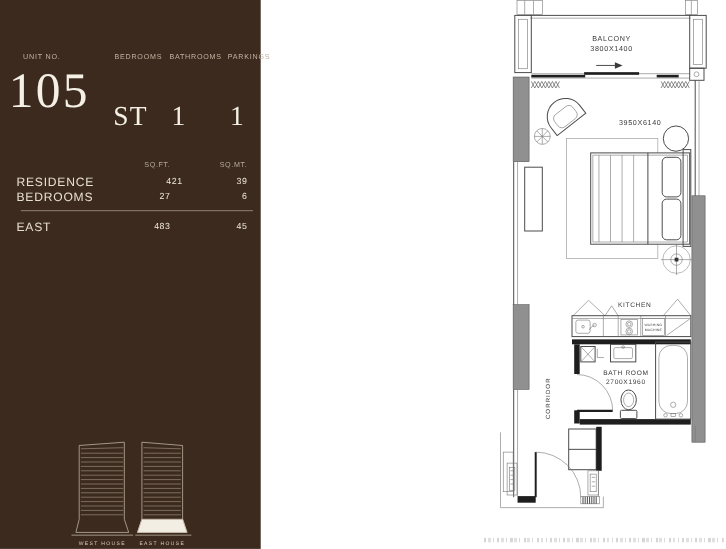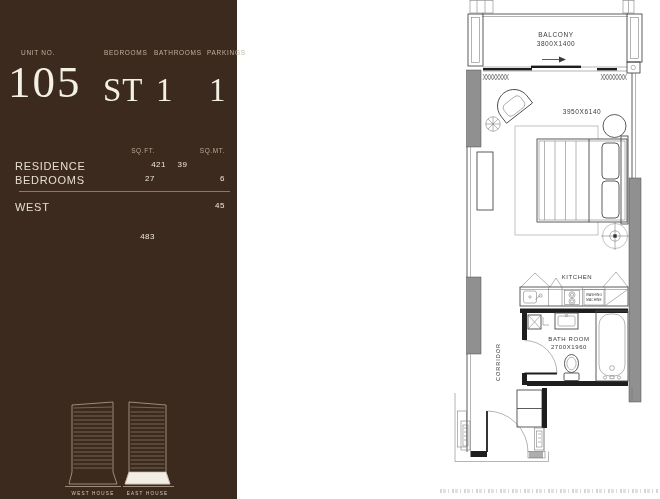--- a/index.html
+++ b/index.html
@@ -4,22 +4,22 @@
 <style>
   html,body{margin:0;padding:0;background:#fff;}
   .page{position:relative;width:660px;height:499px;background:#ffffff;overflow:hidden;
         font-family:"Liberation Sans",sans-serif;}
   
   .sidebar{position:absolute;left:0;top:0;width:237px;height:499px;background:#3B2A1D;}
   .sb-lbl{position:absolute;font-size:6.5px;letter-spacing:0.7px;color:#BFB1A0;
           text-transform:uppercase;white-space:nowrap;}
   .sb-bignum{position:absolute;left:8px;top:60px;font-family:Liberation Serif, serif;
              font-size:45px;letter-spacing:2px;color:#F5F0E6;line-height:1;}
-  .sb-val{position:absolute;top:74px;font-family:"Liberation Serif",serif;
-          font-size:33px;letter-spacing:1px;color:#F5F0E6;line-height:1;}
+  .sb-val{position:absolute;top:94px;font-family:"Liberation Serif",serif;
+          font-size:25px;letter-spacing:1px;color:#F5F0E6;line-height:1;}
   .tbl-hdr{position:absolute;font-size:6.5px;letter-spacing:0.6px;color:#B7A998;text-align:right;}
   .tbl-lab{position:absolute;left:15px;width:68px;text-align:left;font-size:11px;
            letter-spacing:0.7px;color:#E6DFD1;}
   .tbl-val{position:absolute;text-align:right;font-size:8px;letter-spacing:0.5px;color:#EFE8DA;}
   .col-sqft{left:70px;width:85px;}
   .col-sqmt{left:140px;width:85px;}
   .divider{position:absolute;left:19px;top:191px;width:211px;height:1px;background:#8A7B68;}
   .towers{position:absolute;left:57px;top:396px;}
   
   .plan{position:absolute;left:237px;top:0;}
@@ -54,31 +54,31 @@
     <div class="sb-val" style="left:156px;">1</div>
     <div class="sb-val" style="left:209px;">1</div>
 
     <div>
       <div class="tbl-hdr col-sqft" style="top:147px;">SQ.FT.</div>
       <div class="tbl-hdr col-sqmt" style="top:147px;">SQ.MT.</div>
 
       <div>
         <div class="tbl-lab" style="top:160px;">RESIDENCE</div>
         <div class="tbl-val col-sqft" style="top:160px;padding-left:11px;">421</div>
-        <div class="tbl-val col-sqmt" style="top:160px;text-align:center;">39</div>
+        <div class="tbl-val col-sqmt" style="top:160px;">39</div>
       </div>
       <div>
         <div class="tbl-lab" style="top:174px;">BEDROOMS</div>
         <div class="tbl-val col-sqft" style="top:174px;">27</div>
         <div class="tbl-val col-sqmt" style="top:174px;">6</div>
       </div>
       <div class="divider"></div>
       <div>
-        <div class="tbl-lab" style="top:201px;">WEST</div>
-        <div class="tbl-val col-sqft" style="top:201px;margin-top:31px;">483</div>
+        <div class="tbl-lab" style="top:201px;">EAST</div>
+        <div class="tbl-val col-sqft" style="top:201px;">483</div>
         <div class="tbl-val col-sqmt" style="top:201px;">45</div>
       </div>
     </div>
 
     <svg class="towers" width="126" height="101" viewBox="0 0 126 101">
       <g>
         <polygon class="twr" points="15,9 56,6 56,76 60,88 12,88 15,76"></polygon>
         <g class="twrln">
           <line x1="16.5" y1="12" x2="55" y2="11"></line>
             <line x1="16.5" y1="16" x2="55" y2="16"></line>

